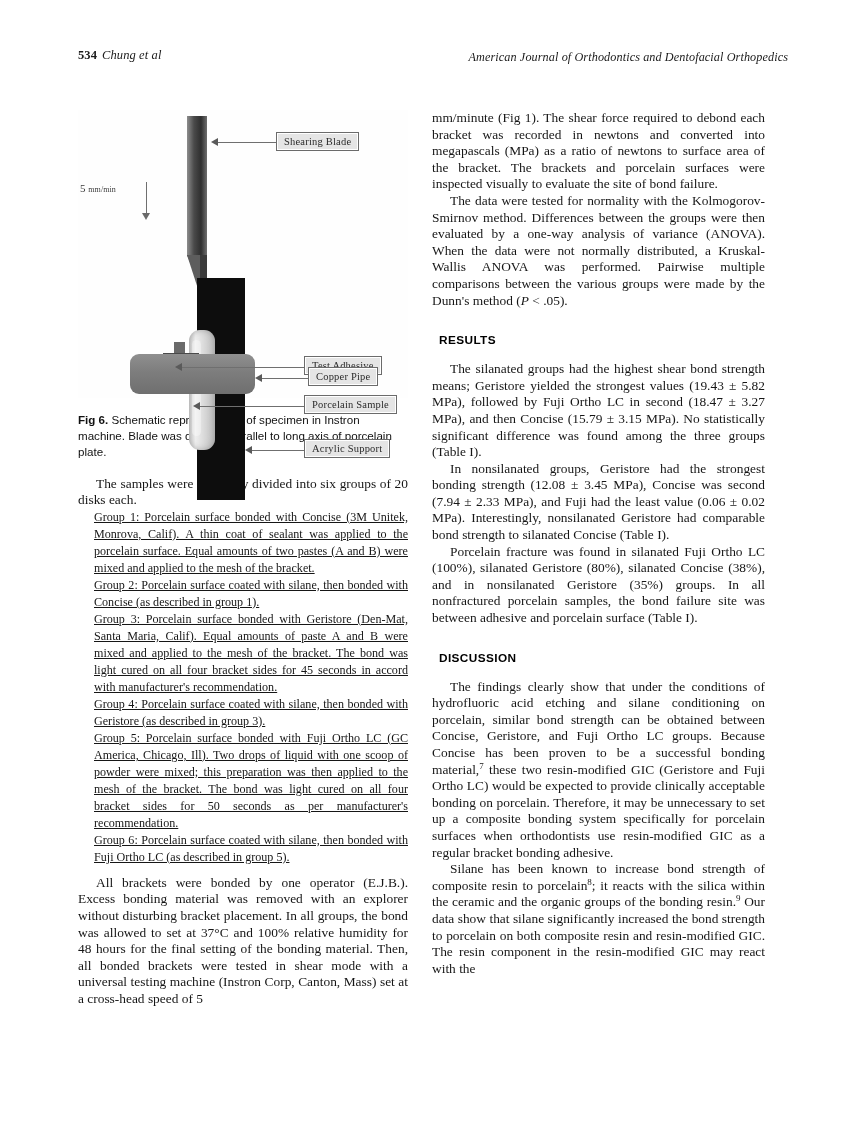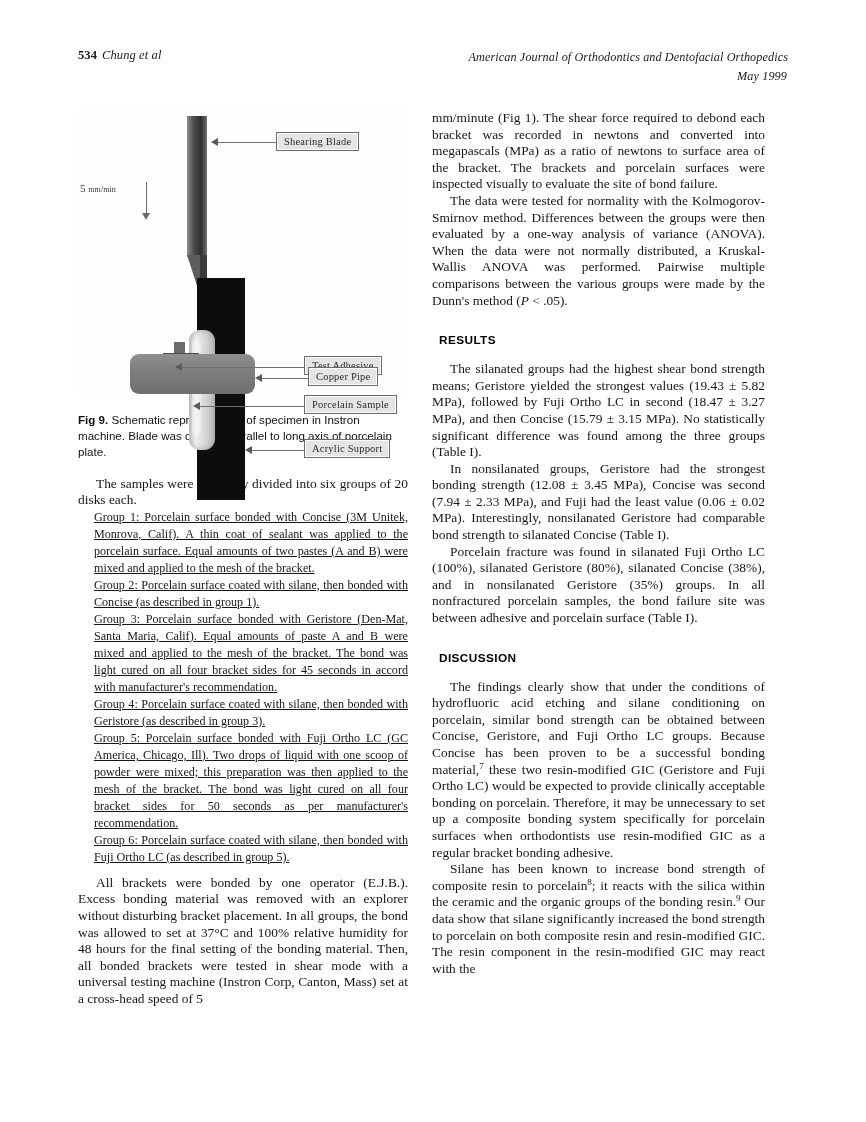--- a/index.html
+++ b/index.html
@@ -282,21 +282,20 @@
 <body>
 
 <div class="page">
 
   <div class="running-head">
     <div class="rh-left">
       <span class="folio">534</span><span>Chung et al</span>
     </div>
     <div class="rh-right">
       <span class="journal">American Journal of Orthodontics and Dentofacial Orthopedics</span>
-      <span class="issue">May  1999</span>
     </div>
   </div>
 
   <div class="col col-left">
 
     <div class="figure-block">
       <div class="figure-art">
 
         <div class="blade-shaft"></div>
         <div class="blade-tip"></div>
@@ -344,21 +343,21 @@
         </div>
 
         <div class="lead" style="left:182px; top:268px; width:48px;"></div>
         <div class="arrow-l" style="left:177px; top:264px;"></div>
         <div class="callout" style="left:230px; top:257px;">
           <span>Copper Pipe</span>
         </div>
       </div>
 
       <div class="fig-caption">
-        <span class="fignum">Fig 9.</span><span> Schematic representation of specimen in Instron machine. Blade was directed parallel to long axis of porcelain plate.</span>
+        <span class="fignum">Fig 6.</span><span> Schematic representation of specimen in Instron machine. Blade was directed parallel to long axis of porcelain plate.</span>
       </div>
     </div>
 
     <div class="gap-md"></div>
 
     <p class="body">The samples were randomly divided into six groups of 20 disks each.</p>
     <p class="group">Group 1: Porcelain surface bonded with Concise (3M Unitek, Monrova, Calif). A thin coat of sealant was applied to the porcelain surface. Equal amounts of two pastes (A and B) were mixed and applied to the mesh of the bracket.</p>
     <p class="group">Group 2: Porcelain surface coated with silane, then bonded with Concise (as described in group 1).</p>
     <p class="group">Group 3: Porcelain surface bonded with Geristore (Den-Mat, Santa Maria, Calif). Equal amounts of paste A and B were mixed and applied to the mesh of the bracket. The bond was light cured on all four bracket sides for 45 seconds in accord with manufacturer's recommendation.</p>
     <p class="group">Group 4: Porcelain surface coated with silane, then bonded with Geristore (as described in group 3).</p>

